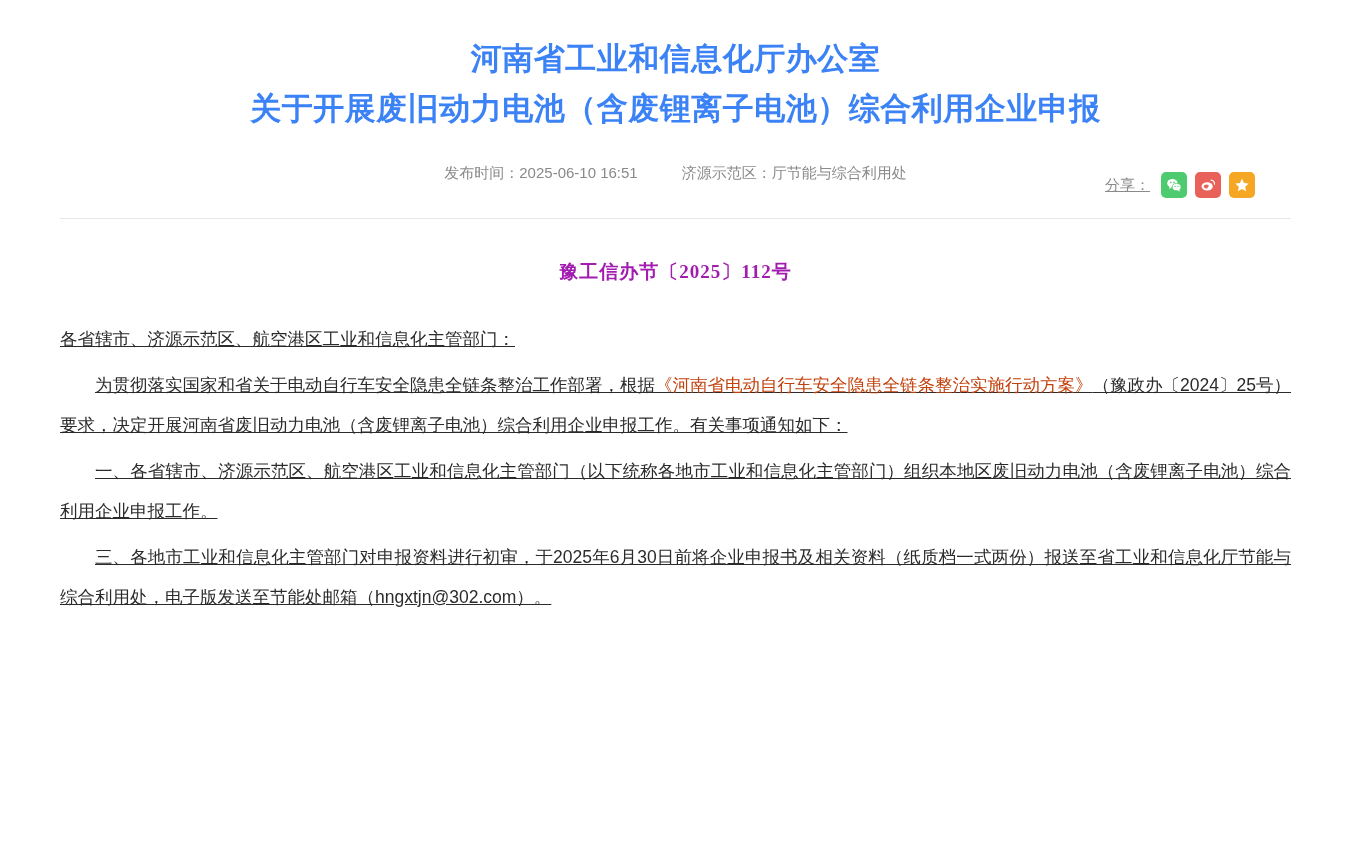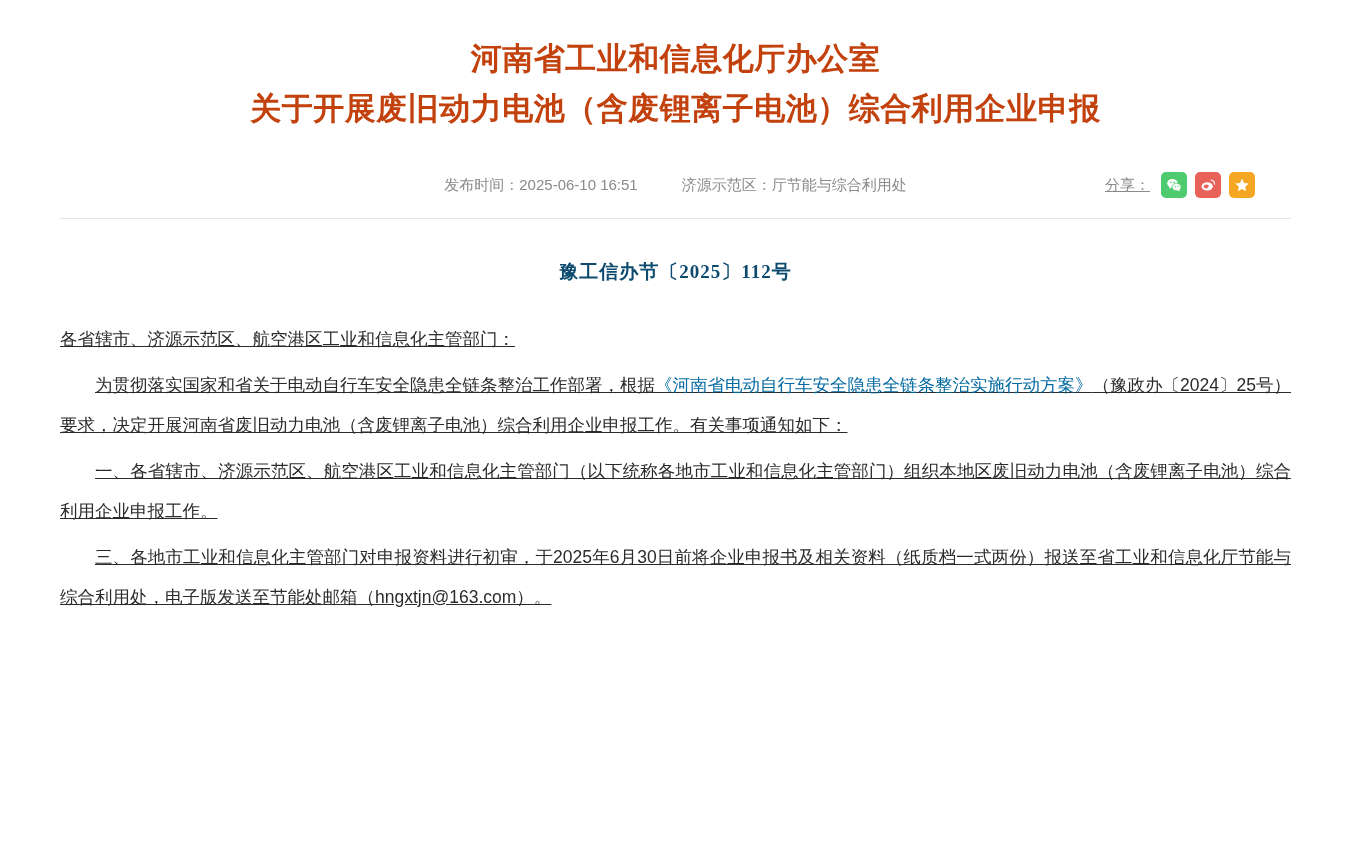--- a/index.html
+++ b/index.html
@@ -17,31 +17,31 @@
   .page {
     width: 1351px;
     box-sizing: border-box;
     padding: 0;
   }
   .title-block {
     padding: 34px 120px 0 120px;
     text-align: center;
   }
   .doc-title-line {
-    color: #c2410c;
+    color: #3b82f6;
     font-size: 31px;
     font-weight: bold;
     line-height: 50px;
     letter-spacing: 0.5px;
   }
   .meta-row {
     margin-top: 30px;
     padding: 0 60px 0 60px;
     display: flex;
-    align-items: center;
+    align-items: flex-start;
     justify-content: center;
     position: relative;
     height: 42px;
     color: #8a8a8a;
     font-size: 15px;
   }
   .meta-center {
     display: flex;
     align-items: center;
     gap: 44px;
@@ -80,40 +80,40 @@
   .divider {
     margin: 12px 60px 0 60px;
     border-top: 1px solid #e6e6e6;
   }
   .doc-number {
     text-align: center;
     margin-top: 40px;
     font-family: "Liberation Serif", "DejaVu Serif", serif;
     font-weight: bold;
     font-size: 19px;
-    color: #0c4a6e;
+    color: #a21caf;
     letter-spacing: 1px;
   }
   .body-text {
     padding: 0 60px;
     margin-top: 34px;
     font-size: 17.5px;
     line-height: 40px;
     color: #2b2b2b;
     text-align: justify;
     text-decoration: underline;
   }
   .para {
     margin: 0 0 6px 0;
   }
   .para.indent {
     text-indent: 2em;
   }
   .link-blue {
-    color: #0369a1;
+    color: #c2410c;
     text-decoration: none;
     cursor: pointer;
   }
 </style>
 </head>
 <body>
 
 <div class="page">
 
   <div class="title-block">
@@ -166,16 +166,16 @@
   <div class="doc-number">豫工信办节〔2025〕112号</div>
 
   <div class="body-text">
     <p class="para">各省辖市、济源示范区、航空港区工业和信息化主管部门：</p>
 
     <p class="para indent"><span>为贯彻落实国家和省关于电动自行车安全隐患全链条整治工作部署，根据</span><a class="link-blue" href="#">《河南省电动自行车安全隐患全链条整治实施行动方案》</a><span>（豫政办〔2024〕25号）要求，决定开展河南省废旧动力电池（含废锂离子电池）综合利用企业申报工作。有关事项通知如下：</span></p>
 
     <p class="para indent">一、各省辖市、济源示范区、航空港区工业和信息化主管部门（以下统称各地市工业和信息化主管部门）组织本地区废旧动力电池（含废锂离子电池）综合利用企业申报工作。</p>
 
 
-    <p class="para indent">三、各地市工业和信息化主管部门对申报资料进行初审，于2025年6月30日前将企业申报书及相关资料（纸质档一式两份）报送至省工业和信息化厅节能与综合利用处，电子版发送至节能处邮箱（hngxtjn@163.com）。</p>
+    <p class="para indent">三、各地市工业和信息化主管部门对申报资料进行初审，于2025年6月30日前将企业申报书及相关资料（纸质档一式两份）报送至省工业和信息化厅节能与综合利用处，电子版发送至节能处邮箱（hngxtjn@302.com）。</p>
   </div>
 
 </div>
 
 </body></html>

